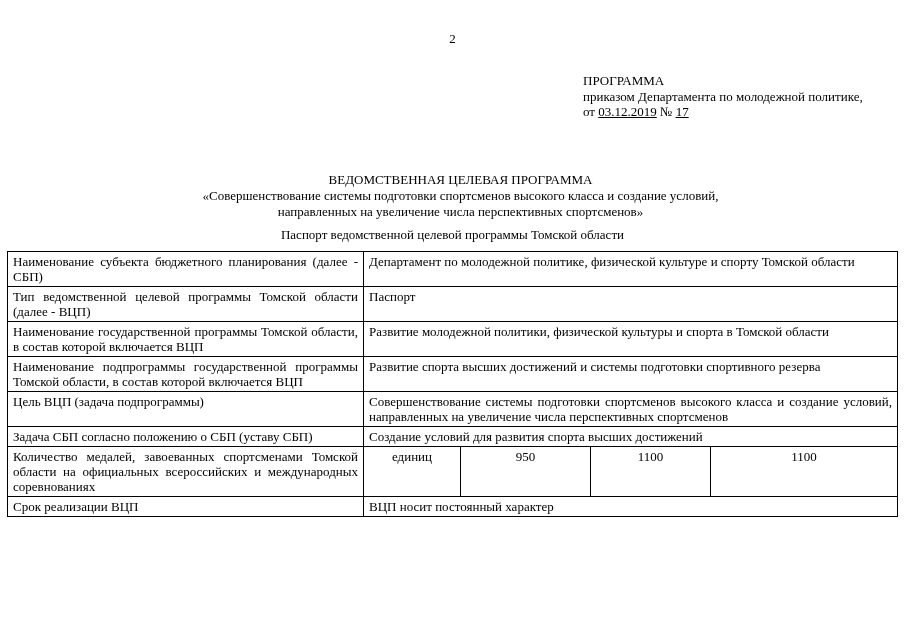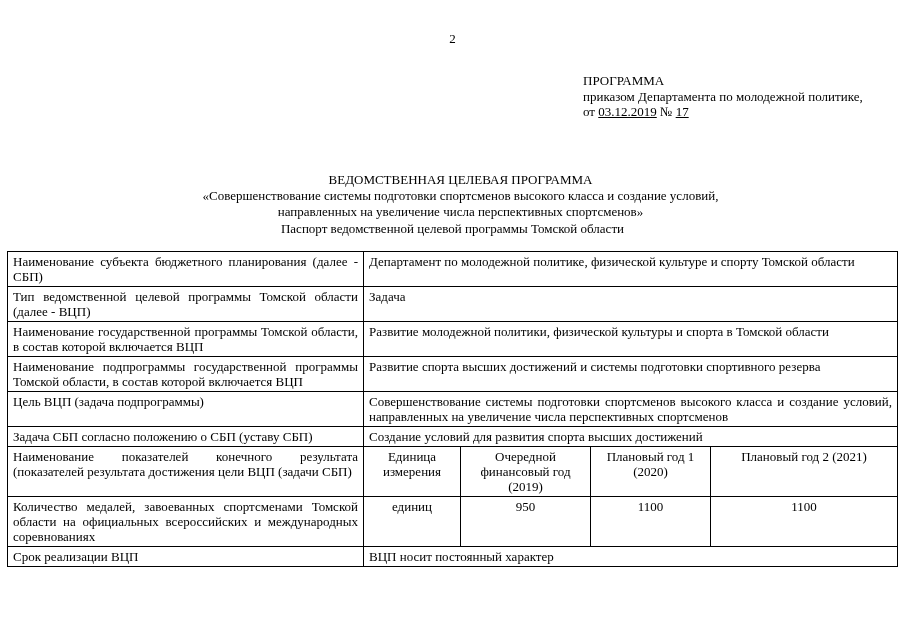--- a/index.html
+++ b/index.html
@@ -37,21 +37,21 @@
   .doc-title {
     position: absolute;
     top: 172px;
     left: 16px;
     right: 0;
     text-align: center;
     line-height: 16px;
   }
   .table-caption {
     position: absolute;
-    top: 221px;
+    top: 227px;
     left: 0;
     right: 0;
     text-align: center;
   }
   table.passport {
     position: absolute;
     top: 251px;
     left: 7px;
     width: 890px;
     border-collapse: collapse;
@@ -106,46 +106,39 @@
         <col class="c4">
         <col class="c5">
     </colgroup>
     <tbody>
       <tr>
         <td class="lbl">Наименование субъекта бюджетного планирования (далее - СБП)</td>
         <td class="val" colspan="4">Департамент по молодежной политике, физической культуре и спорту Томской области</td>
       </tr>
       <tr>
         <td class="lbl">Тип ведомственной целевой программы Томской области (далее - ВЦП)</td>
-        <td class="val" colspan="4">Задача</td>
+        <td class="val" colspan="4">Паспорт</td>
       </tr>
       <tr>
         <td class="lbl">Наименование государственной программы Томской области, в состав которой включается ВЦП</td>
         <td class="val" colspan="4">Развитие молодежной политики, физической культуры и спорта в Томской области</td>
       </tr>
       <tr>
         <td class="lbl">Наименование подпрограммы государственной программы Томской области, в состав которой включается ВЦП</td>
         <td class="val" colspan="4">Развитие спорта высших достижений и системы подготовки спортивного резерва</td>
       </tr>
       <tr>
         <td class="lbl">Цель ВЦП (задача подпрограммы)</td>
         <td class="val-just" colspan="4">Совершенствование системы подготовки спортсменов высокого класса и создание условий, направленных на увеличение числа перспективных спортсменов</td>
       </tr>
       <tr>
         <td class="lbl">Задача СБП согласно положению о СБП (уставу СБП)</td>
         <td class="val" colspan="4">Создание условий для развития спорта высших достижений</td>
       </tr>
       <tr>
-        <td class="lbl">Наименование показателей конечного результата (показателей результата достижения цели ВЦП (задачи СБП)</td>
-        <td class="hdr">Единица измерения</td>
-        <td class="hdr">Очередной финансовый год (2019)</td>
-        <td class="hdr">Плановый год 1 (2020)</td>
-        <td class="hdr">Плановый год 2 (2021)</td>
-      </tr>
-      <tr>
         <td class="lbl">Количество медалей, завоеванных спортсменами Томской области на официальных всероссийских и международных соревнованиях</td>
         <td class="num">единиц</td>
         <td class="num">950</td>
         <td class="num">1100</td>
         <td class="num">1100</td>
       </tr>
       <tr>
         <td class="lbl">Срок реализации ВЦП</td>
         <td class="val" colspan="4">ВЦП носит постоянный характер</td>
       </tr>

